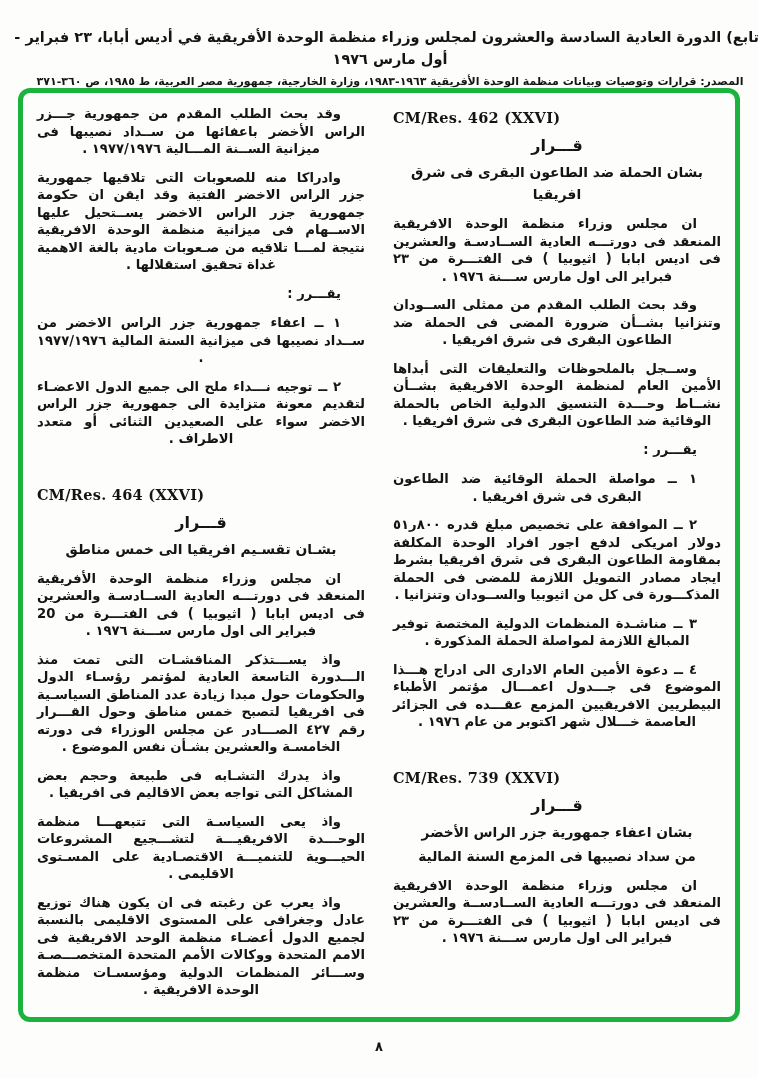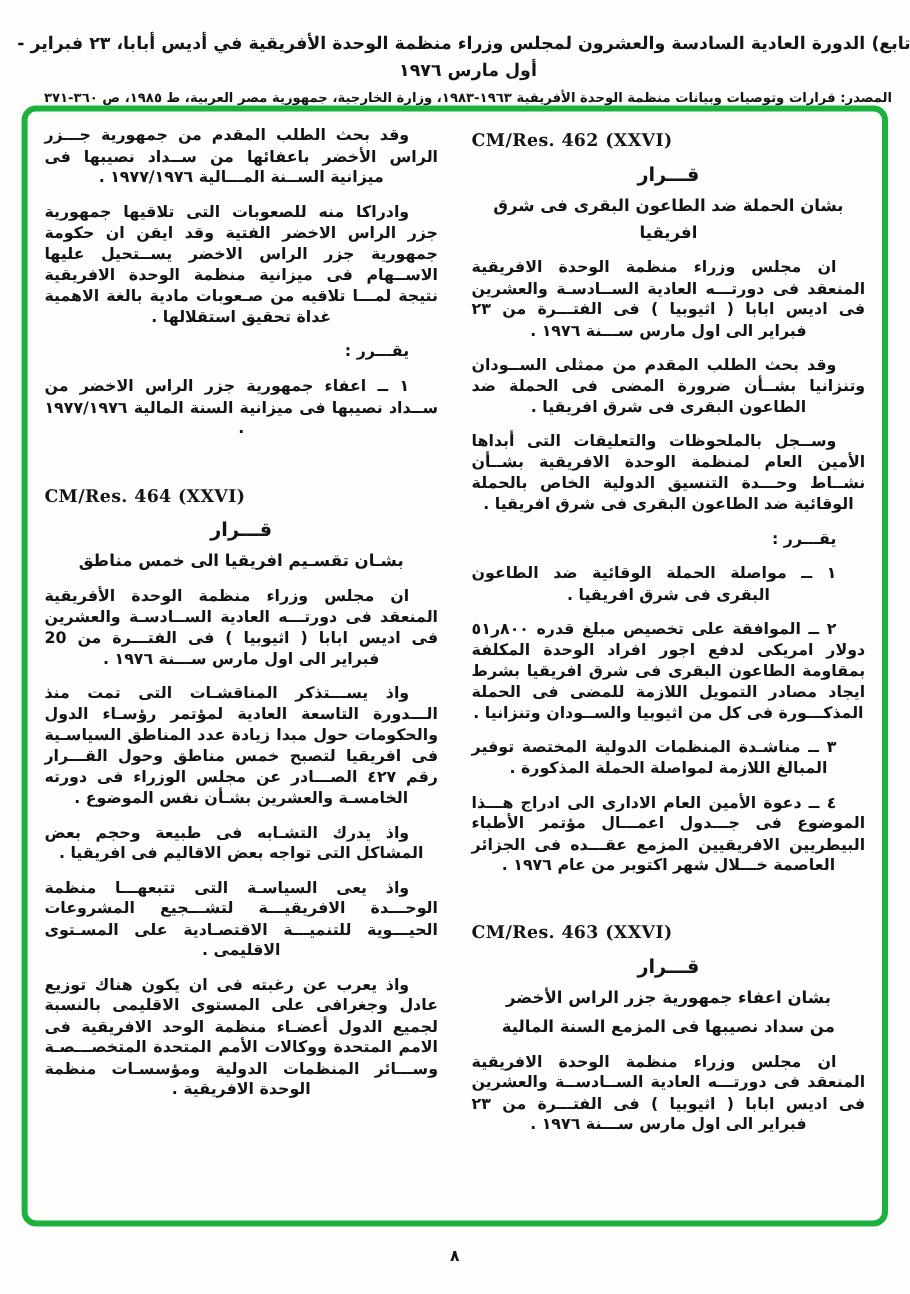--- a/index.html
+++ b/index.html
@@ -59,34 +59,35 @@
       <div class="res-subject">بشان الحملة ضد الطاعون البقرى فى شرق افريقيا</div>
       <div class="para">ان مجلس وزراء منظمة الوحدة الافريقية المنعقد فى دورتـــه العادية الســادسـة والعشرين فى اديس ابابا ( اثيوبيا ) فى الفتـــرة من ٢٣ فبراير الى اول مارس ســـنة ١٩٧٦ .</div>
       <div class="para">وقد بحث الطلب المقدم من ممثلى الســودان وتنزانيا بشــأن ضرورة المضى فى الحملة ضد الطاعون البقرى فى شرق افريقيا .</div>
       <div class="para">وســجل بالملحوظات والتعليقات التى أبداها الأمين العام لمنظمة الوحدة الافريقية بشــأن نشــاط وحـــدة التنسيق الدولية الخاص بالحملة الوقائية ضد الطاعون البقرى فى شرق افريقيا .</div>
       <div class="decide">يقـــرر :</div>
       <div class="item">١ ــ مواصلة الحملة الوقائية ضد الطاعون البقرى فى شرق افريقيا .</div>
       <div class="item">٢ ــ الموافقة على تخصيص مبلغ قدره ٨٠٠ر٥١ دولار امريكى لدفع اجور افراد الوحدة المكلفة بمقاومة الطاعون البقرى فى شرق افريقيا بشرط ايجاد مصادر التمويل اللازمة للمضى فى الحملة المذكـــورة فى كل من اثيوبيا والســودان وتنزانيا .</div>
       <div class="item">٣ ــ مناشـدة المنظمات الدولية المختصة توفير المبالغ اللازمة لمواصلة الحملة المذكورة .</div>
       <div class="item">٤ ــ دعوة الأمين العام الادارى الى ادراج هـــذا الموضوع فى جـــدول اعمـــال مؤتمر الأطباء البيطريين الافريقيين المزمع عقـــده فى الجزائر العاصمة خـــلال شهر اكتوبر من عام ١٩٧٦ .</div>
 
-      <div class="res-code gap-top">CM/Res. 463 (XXVI)</div>
+      <div class="res-code gap-top">CM/Res. 739 (XXVI)</div>
       <div class="res-title">قـــرار</div>
       <div class="subject-group">
         <div class="res-subject">بشان اعفاء جمهورية جزر الراس الأخضر</div>
         <div class="res-subject">من سداد نصيبها فى المزمع السنة المالية</div>
       </div>
       <div class="para">ان مجلس وزراء منظمة الوحدة الافريقية المنعقد فى دورتـــه العادية الســادســة والعشرين فى اديس ابابا ( اثيوبيا ) فى الفتـــرة من ٢٣ فبراير الى اول مارس ســـنة ١٩٧٦ .</div>
     </div>
 
     <div class="col">
       <div class="para">وقد بحث الطلب المقدم من جمهورية جـــزر الراس الأخضر باعفائها من ســداد نصيبها فى ميزانية الســنة المـــالية ١٩٧٧/١٩٧٦ .</div>
       <div class="para">وادراكا منه للصعوبات التى تلاقيها جمهورية جزر الراس الاخضر الفتية وقد ايقن ان حكومة جمهورية جزر الراس الاخضر يســتحيل عليها الاســهام فى ميزانية منظمة الوحدة الافريقية نتيجة لمـــا تلاقيه من صـعوبات مادية بالغة الاهمية غداة تحقيق استقلالها .</div>
       <div class="decide">يقـــرر :</div>
       <div class="item">١ ــ اعفاء جمهورية جزر الراس الاخضر من ســداد نصيبها فى ميزانية السنة المالية ١٩٧٧/١٩٧٦ .</div>
+      <div class="item">٢ ــ توجيه نـــداء ملح الى جميع الدول الاعضـاء لتقديم معونة متزايدة الى جمهورية جزر الراس الاخضر سواء على الصعيدين الثنائى أو متعدد الاطراف .</div>
 
       <div class="res-code gap-top">CM/Res. 464 (XXVI)</div>
       <div class="res-title">قـــرار</div>
       <div class="res-subject">بشـان تقسـيم افريقيا الى خمس مناطق</div>
       <div class="para">ان مجلس وزراء منظمة الوحدة الأفريقية المنعقد فى دورتـــه العادية الســادسـة والعشرين فى اديس ابابا ( اثيوبيا ) فى الفتـــرة من 20 فبراير الى اول مارس ســـنة ١٩٧٦ .</div>
       <div class="para">واذ يســـتذكر المناقشـات التى تمت منذ الـــدورة التاسعة العادية لمؤتمر رؤسـاء الدول والحكومات حول مبدا زيادة عدد المناطق السياسـية فى افريقيا لتصبح خمس مناطق وحول القـــرار رقم ٤٢٧ الصـــادر عن مجلس الوزراء فى دورته الخامسـة والعشرين بشـأن نفس الموضوع .</div>
       <div class="para">واذ يدرك التشـابه فى طبيعة وحجم بعض المشاكل التى تواجه بعض الاقاليم فى افريقيا .</div>
       <div class="para">واذ يعى السياسـة التى تتبعهـــا منظمة الوحـــدة الافريقيـــة لتشـــجيع المشروعات الحيـــوية للتنميـــة الاقتصـادية على المسـتوى الاقليمى .</div>
       <div class="para">واذ يعرب عن رغبته فى ان يكون هناك توزيع عادل وجغرافى على المستوى الاقليمى بالنسبة لجميع الدول أعضـاء منظمة الوحد الافريقية فى الامم المتحدة ووكالات الأمم المتحدة المتخصـــصـة وســـائر المنظمات الدولية ومؤسسـات منظمة الوحدة الافريقية .</div>
     </div>

